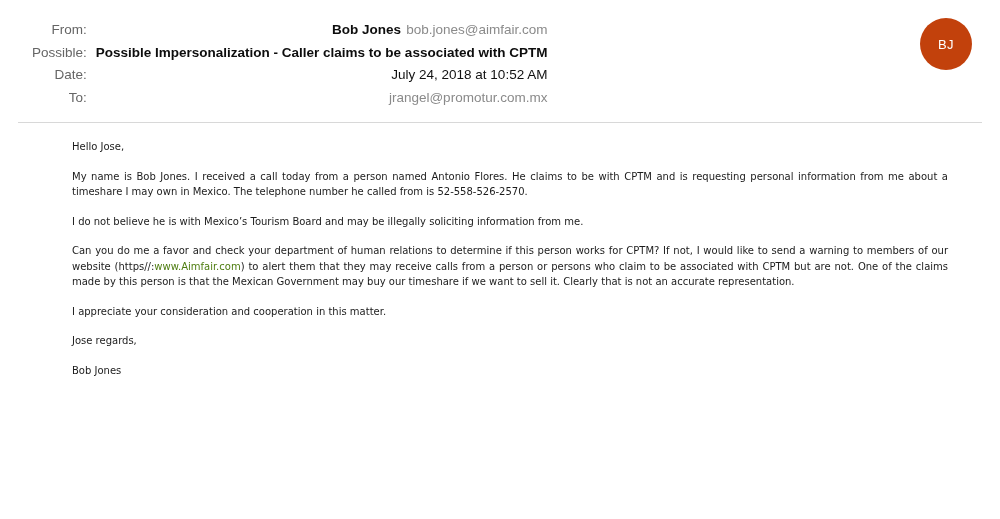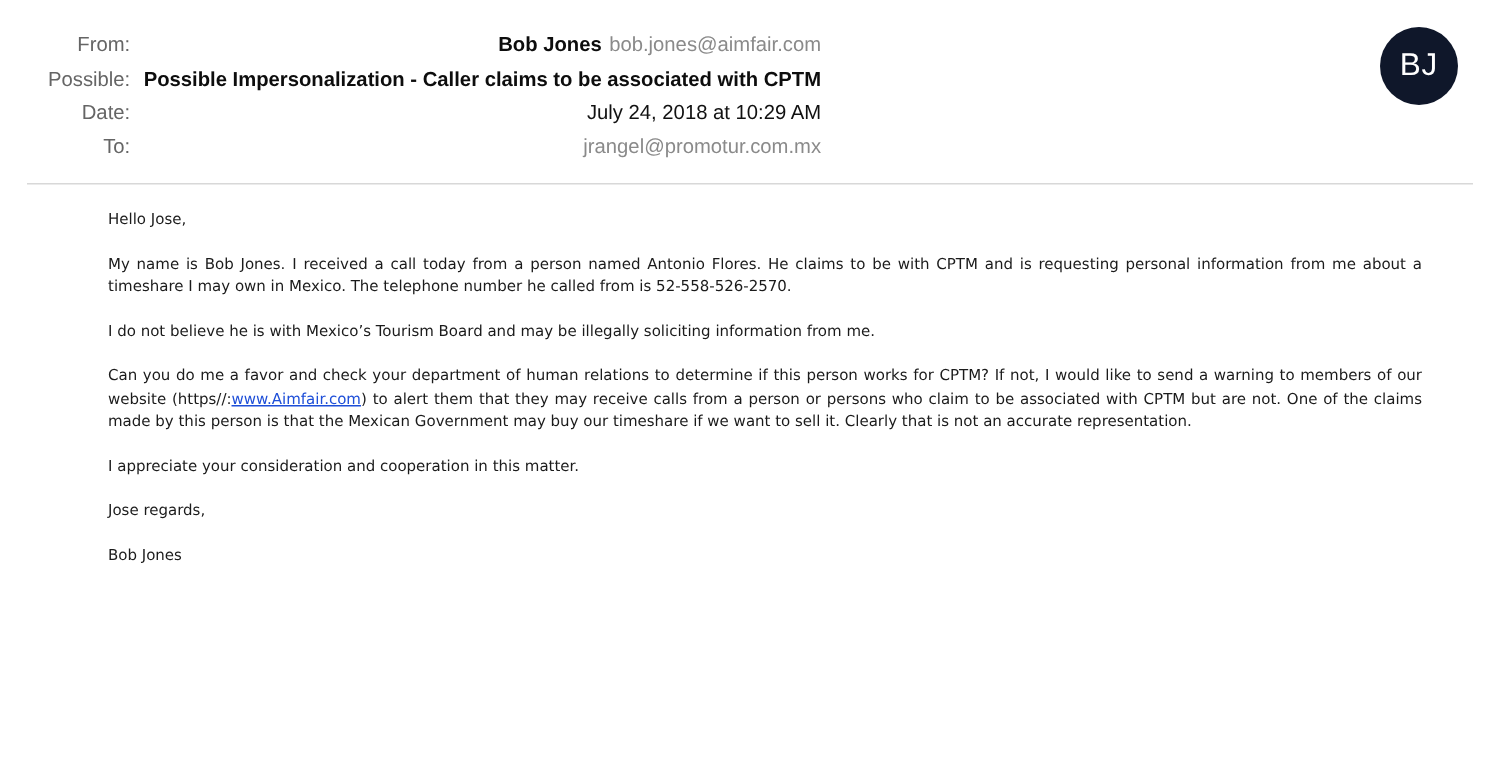--- a/index.html
+++ b/index.html
@@ -69,23 +69,23 @@
   .to-value {
     color: #8a8a8a;
   }
   .avatar {
     position: absolute;
     right: 10px;
     top: 18px;
     width: 52px;
     height: 52px;
     border-radius: 50%;
-    background: #0f172a;
+    background: #c2410c;
     color: #ffffff;
-    font-size: 21px;
+    font-size: 13px;
     letter-spacing: 0.5px;
     display: flex;
     align-items: center;
     justify-content: center;
     font-family: "Liberation Sans", sans-serif;
   }
   
   .mail-body {
     padding: 16px 52px 0 72px;
     font-family: "DejaVu Sans", sans-serif;
@@ -95,22 +95,21 @@
   }
   .mail-body p {
     margin: 0 0 14px 0;
     text-align: justify;
     text-justify: inter-word;
   }
   .mail-body p.noj {
     text-align: left;
   }
   .mail-link {
-    color: #1d4ed8;
-    text-decoration: underline;
+    color: #4d7c0f;
     cursor: pointer;
   }
 </style>
 </head>
 <body>
 
 <div class="mail-window">
 
   <div class="mail-header">
     <table class="hdr-table">
@@ -118,21 +117,21 @@
           <tr>
         <td class="hdr-label">From:</td>
         <td class="hdr-value"><span class="sender-name">Bob Jones</span><span class="sender-email">bob.jones@aimfair.com</span></td>
       </tr>
       <tr>
         <td class="hdr-label">Possible:</td>
         <td class="hdr-value subject-value">Possible Impersonalization - Caller claims to be associated with CPTM</td>
       </tr>
       <tr>
         <td class="hdr-label">Date:</td>
-        <td class="hdr-value date-value">July 24, 2018 at 10:29 AM</td>
+        <td class="hdr-value date-value">July 24, 2018 at 10:52 AM</td>
       </tr>
       <tr>
         <td class="hdr-label">To:</td>
         <td class="hdr-value to-value">jrangel@promotur.com.mx</td>
       </tr>
     </tbody>
       </table>
     <div class="avatar">BJ</div>
   </div>
 

